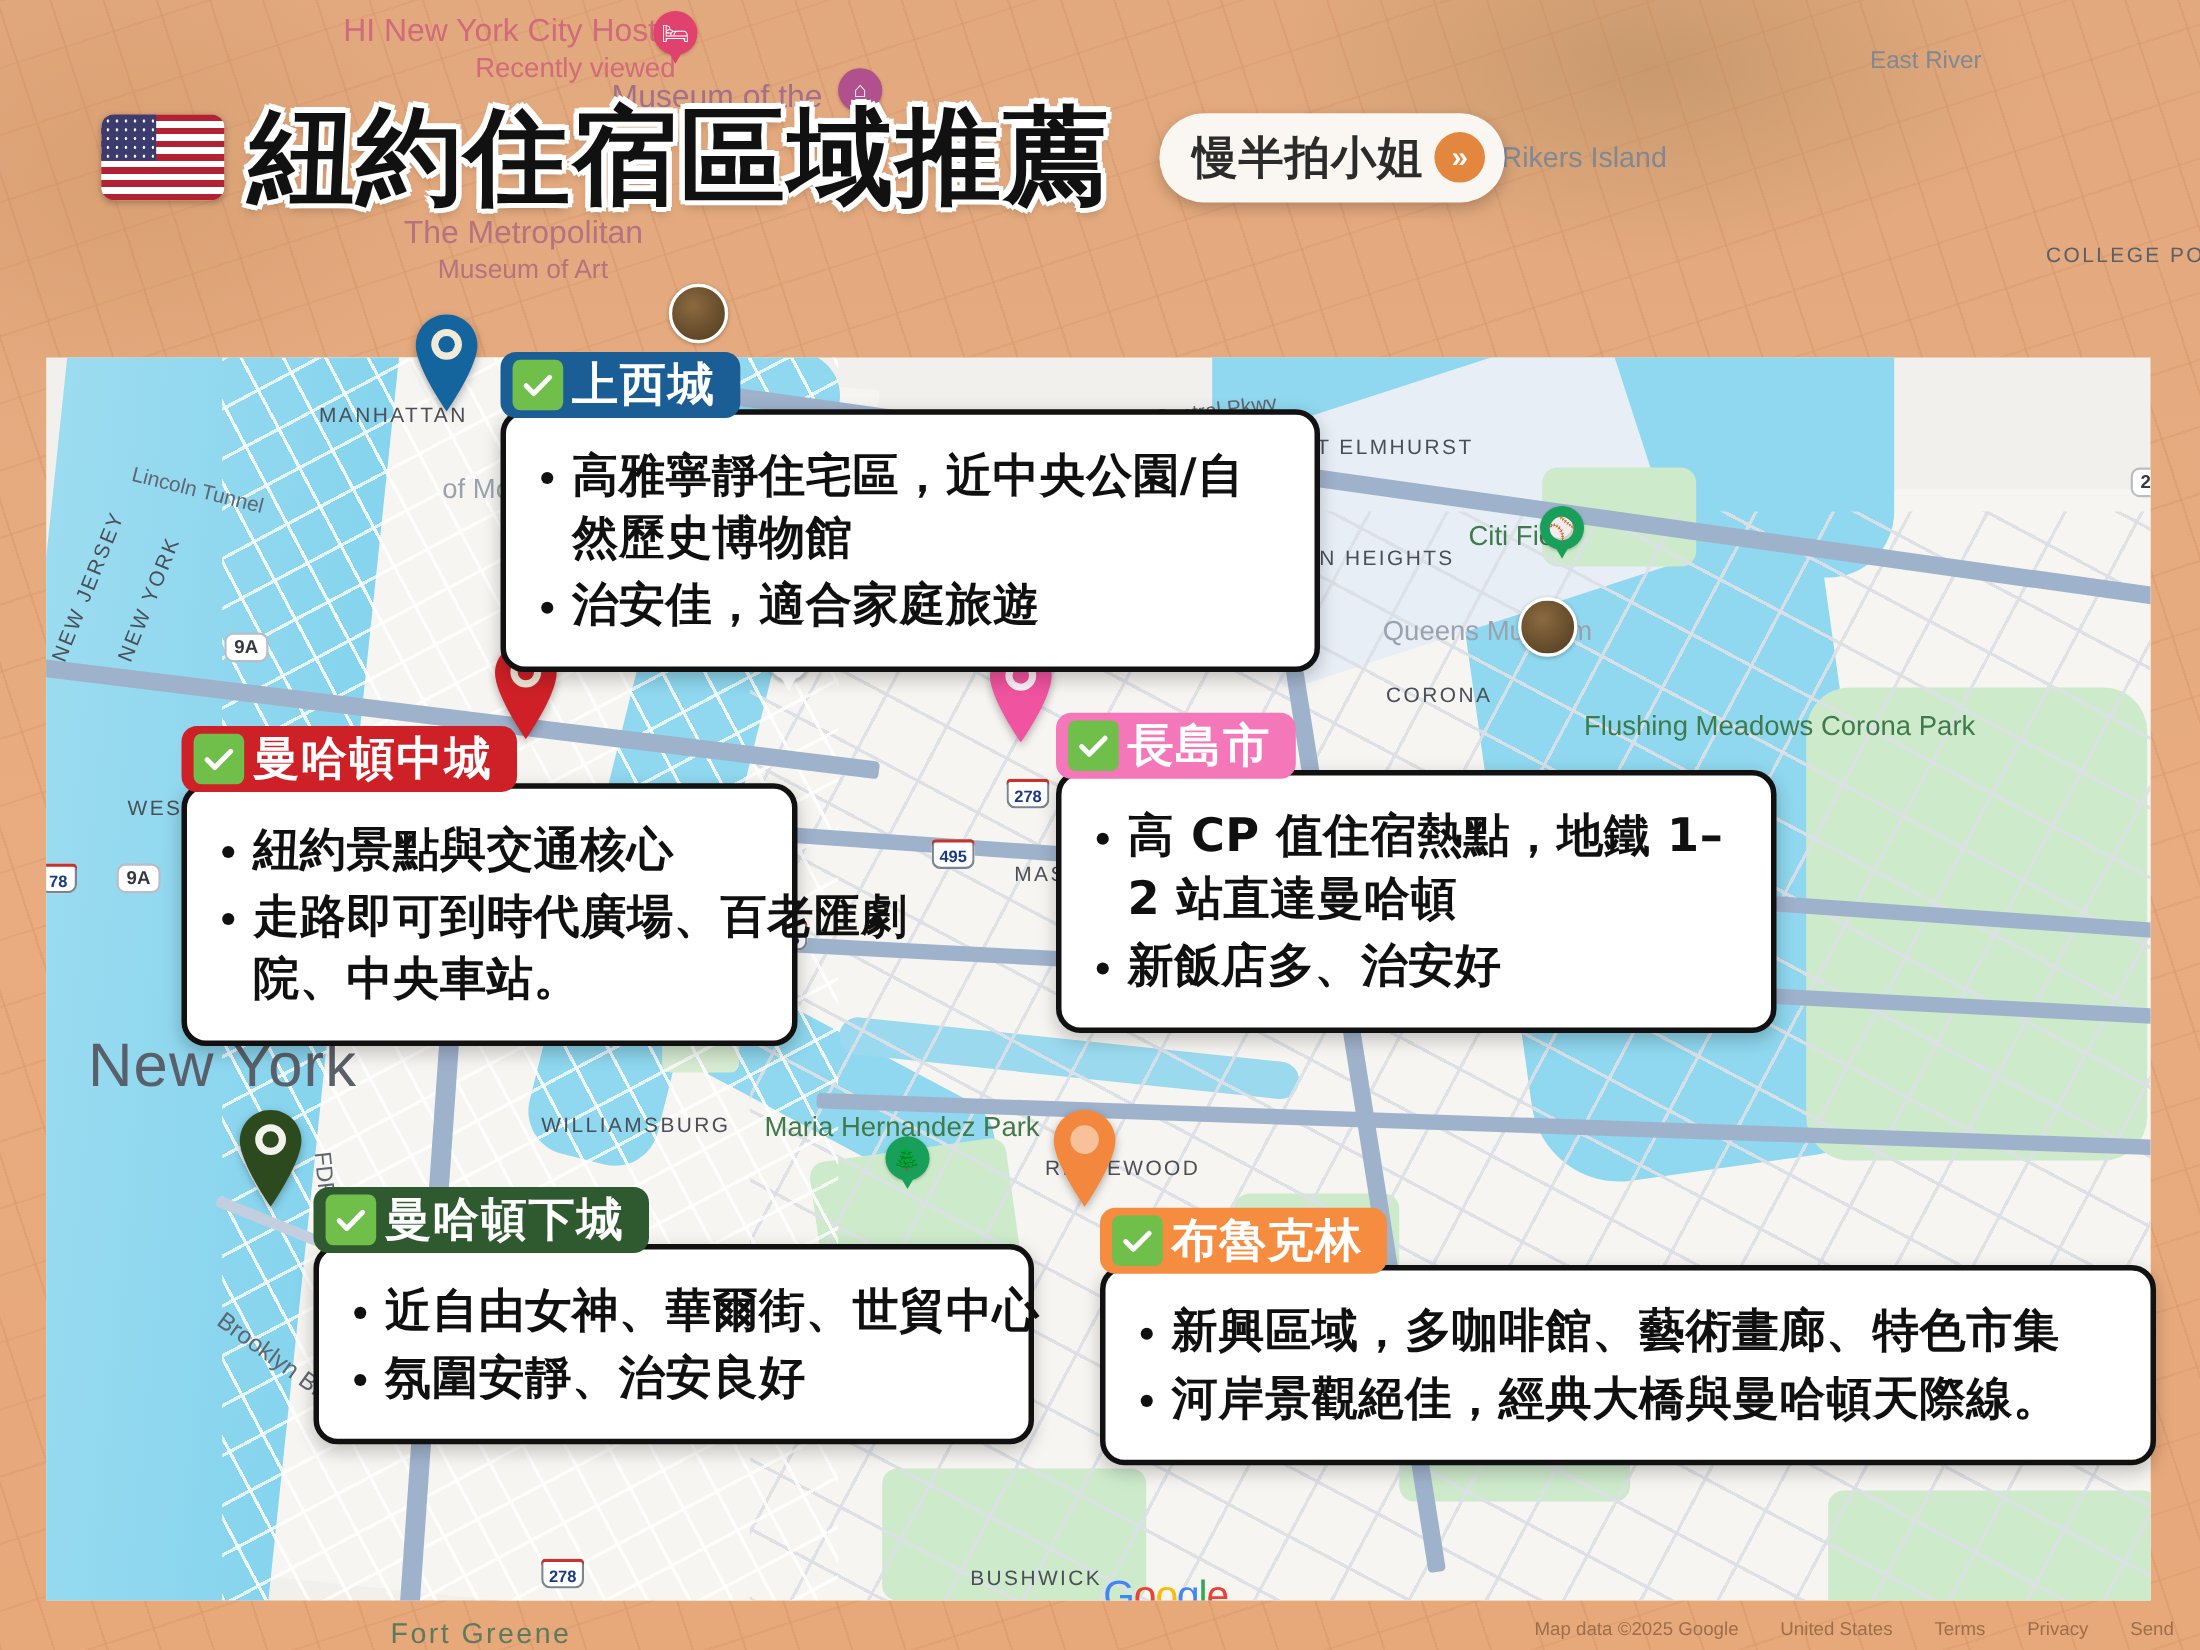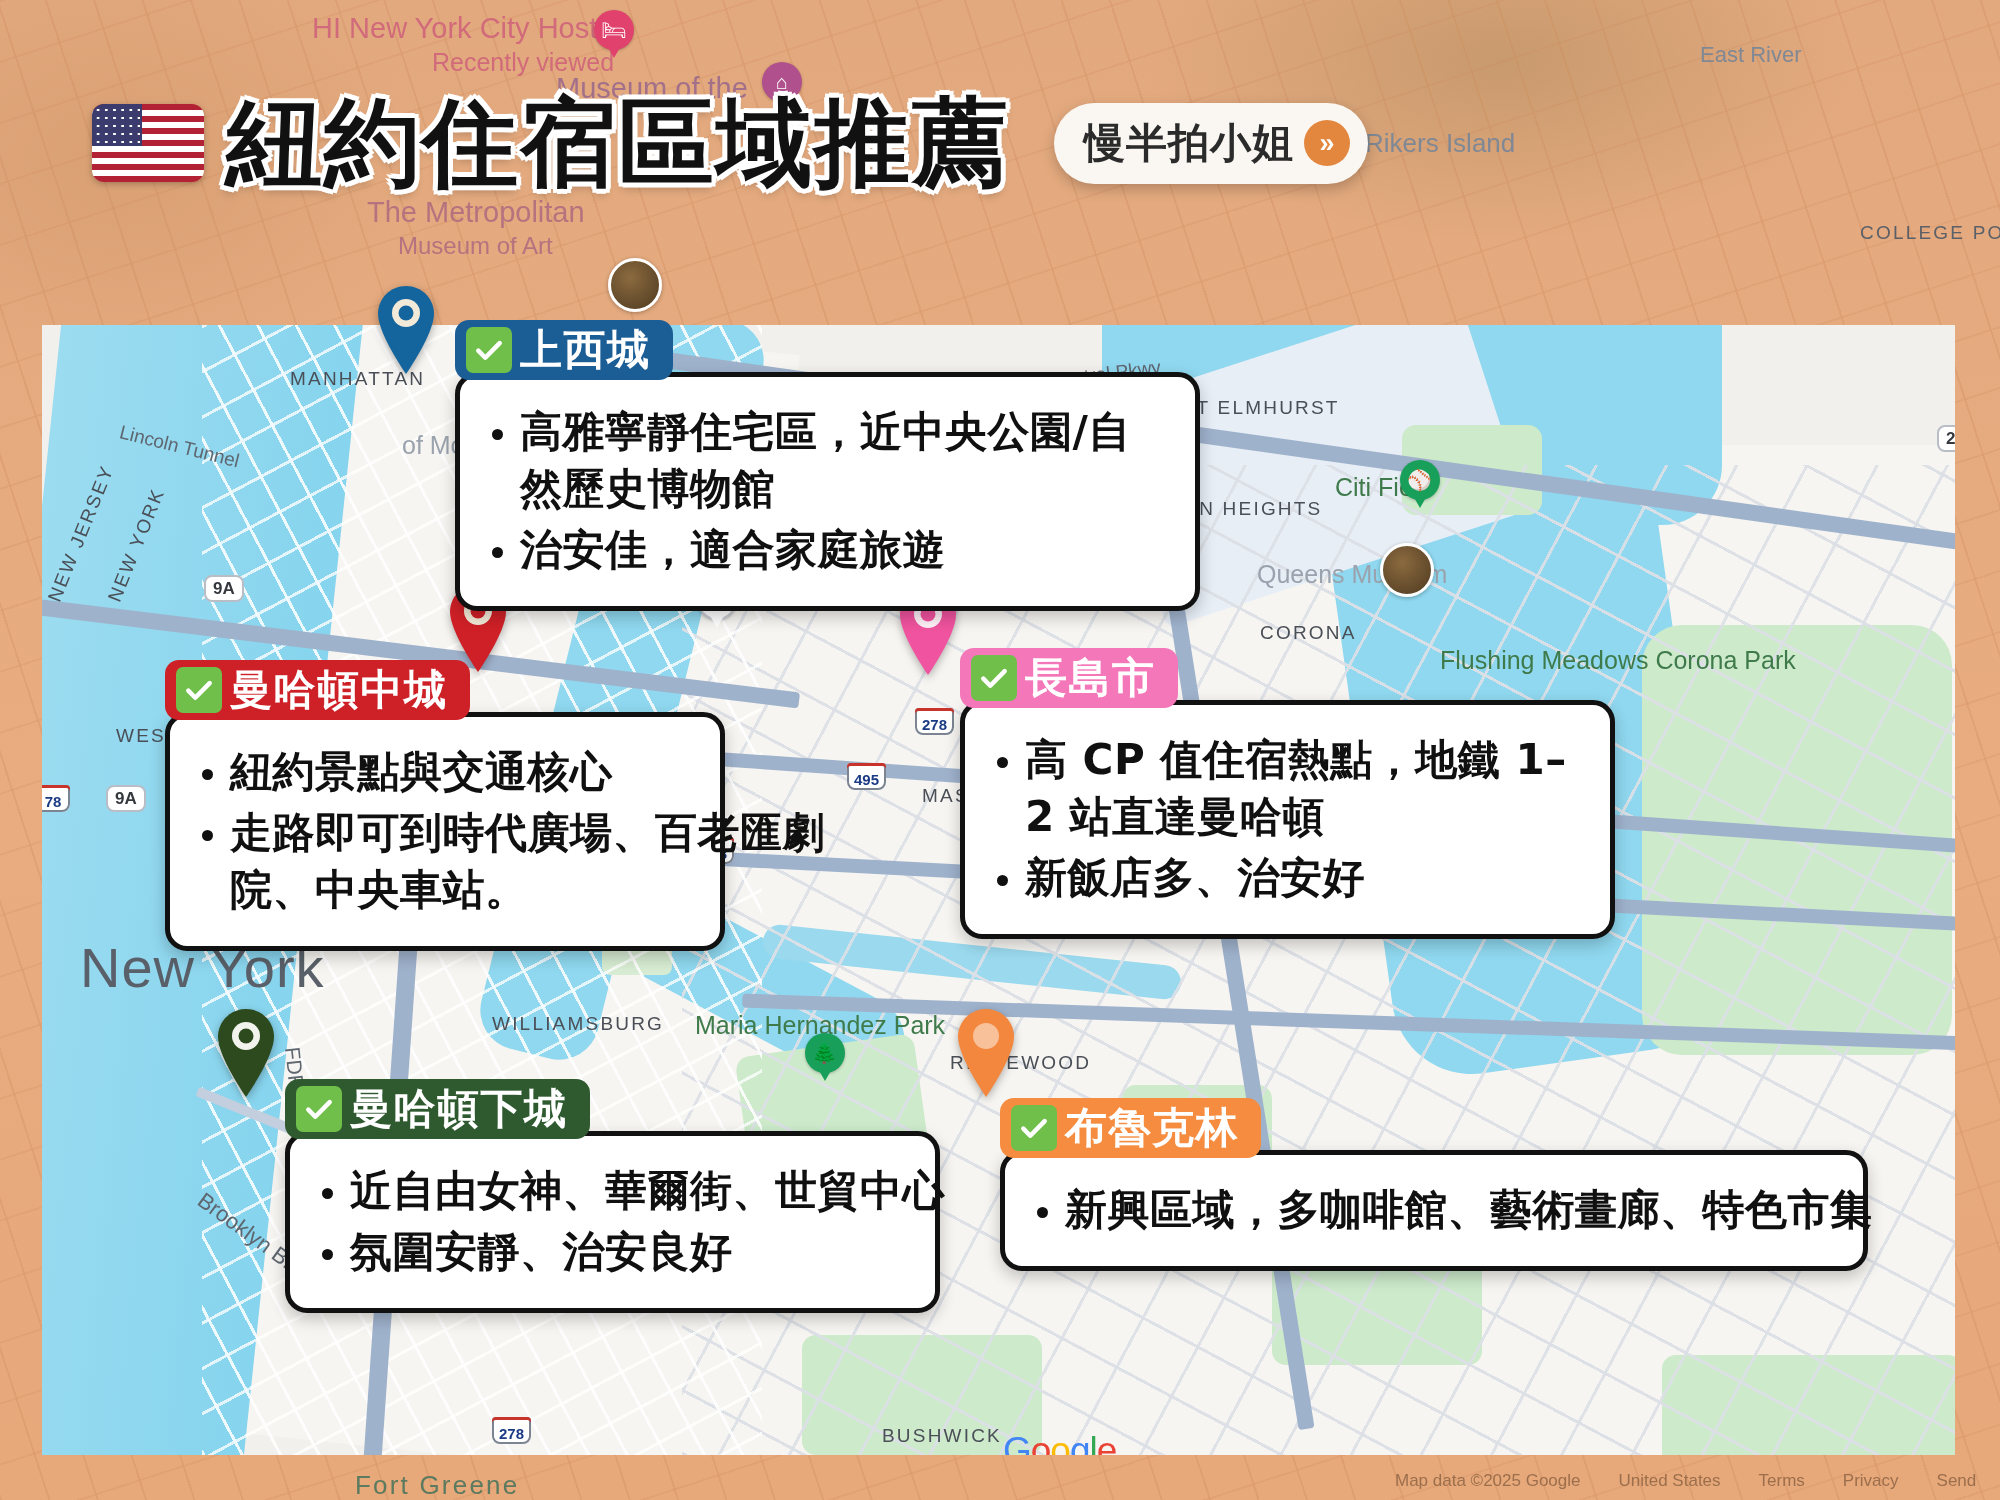--- a/index.html
+++ b/index.html
@@ -522,20 +522,21 @@
 
   <div class="callout" style="left:1000px;top:1098px;">
     <div class="tag" style="left:0;top:0;background:#F58C3F;">
       <span class="check">
         <svg viewBox="0 0 24 24">
             <path d="M4 12.5l5.2 5.3L20 6.8" stroke="#fff" stroke-width="3.4" fill="none" stroke-linecap="round" stroke-linejoin="round"></path>
           </svg>
       </span>
       <span class="tname">布魯克林</span>
     </div>
-    <div class="body" style="margin-top:52px;width:868px;">
+    <div class="body" style="margin-top:52px;width:960px;">
       <ul>
         <li>新興區域，多咖啡館、藝術畫廊、特色市集</li>
+        <li>河岸景觀絕佳，經典大橋與曼哈頓天際線。</li>
       </ul>
     </div>
   </div>
 
 </div>
 
 </body></html>

